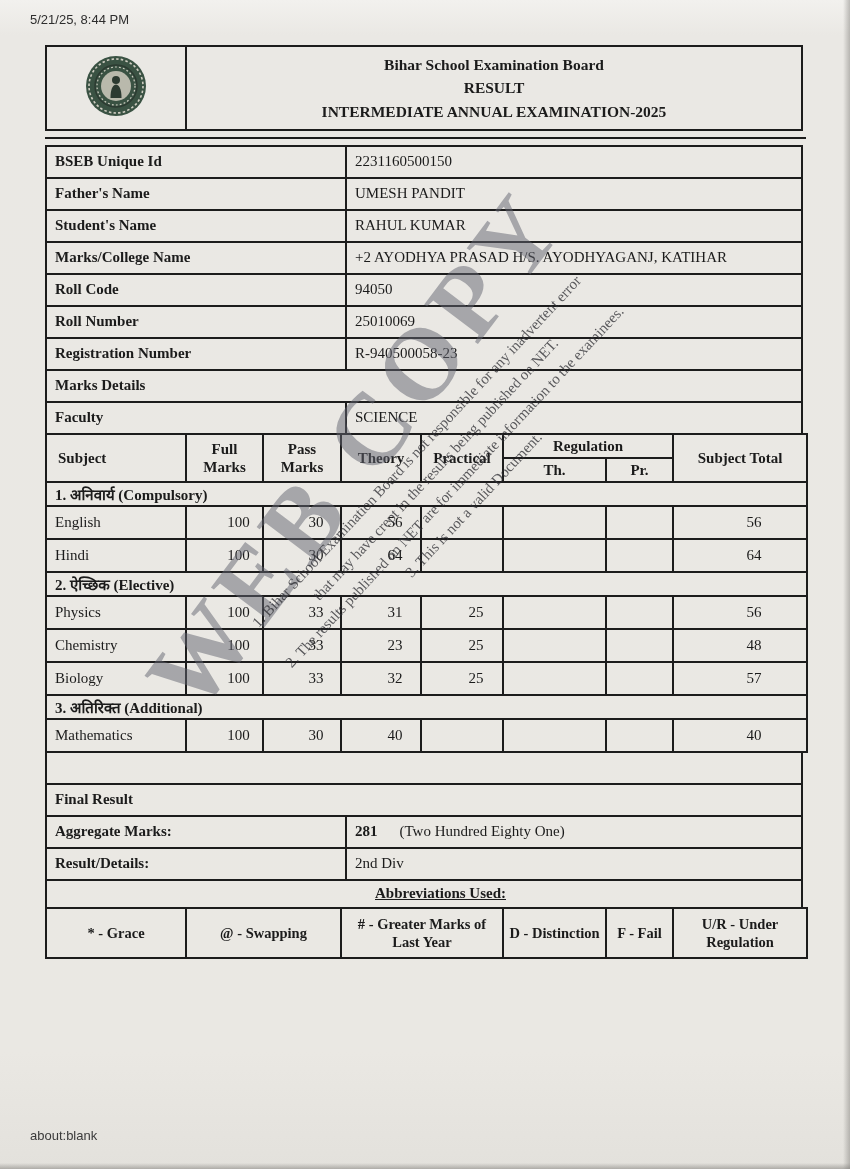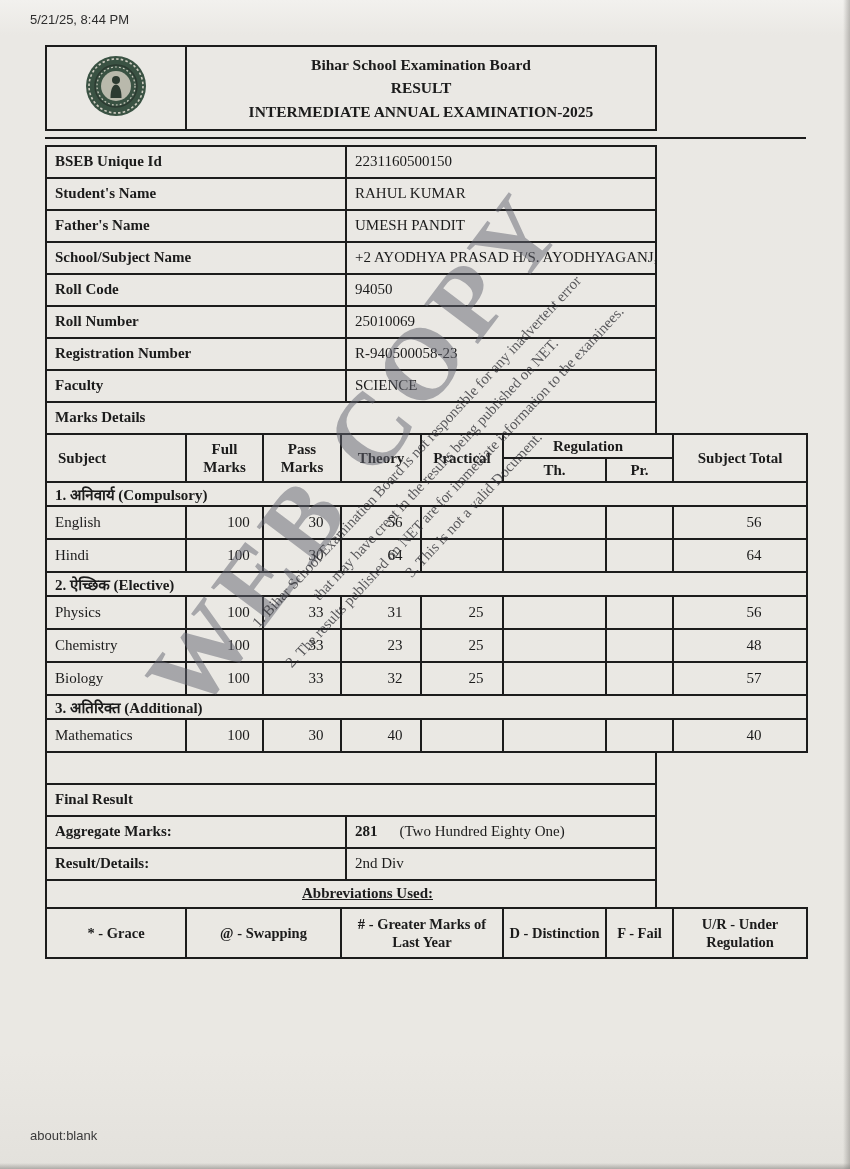--- a/index.html
+++ b/index.html
@@ -15,21 +15,21 @@
     background:linear-gradient(180deg,rgba(120,118,114,0) 0%,rgba(120,118,114,0.5) 100%);}
 
   .print-meta{position:absolute;font-family:"Liberation Sans","DejaVu Sans",sans-serif;
     font-size:13px;color:#2e2e2e;}
   .page-date{top:12px;left:30px;}
   .footer-url{top:1128px;left:30px;color:#3a3a3a;}
   .footer-page{top:1126px;left:784px;color:#3a3a3a;margin-top:48px;}
 
   .doc{position:absolute;left:45px;top:45px;width:761px;}
 
-  table{border-collapse:collapse;width:612px;table-layout:fixed;}
+  table{border-collapse:collapse;width:758px;table-layout:fixed;}
   td,th{border:2px solid #1c1c1c;font-size:15px;padding:2px 8px;vertical-align:middle;
     overflow:hidden;white-space:nowrap;}
   .b{font-weight:bold;}
   .c{text-align:center;padding-left:36px;}
 
   
   .hdr-table{height:84px;}
   .hdr-table td{white-space:normal;}
   .logo-cell{text-align:center;}
   .title-cell{text-align:center;font-weight:bold;font-size:15.5px;line-height:1.5;padding:6px 4px;}
@@ -109,49 +109,49 @@
     <colgroup>
         <col style="width:300px">
         <col>
       </colgroup>
     <tbody>
         <tr>
       <td class="b">BSEB Unique Id</td>
       <td>2231160500150</td>
     </tr>
     <tr>
+      <td class="b">Father's Name</td>
+      <td>UMESH PANDIT</td>
+    </tr>
+    <tr>
       <td class="b">Student's Name</td>
       <td>RAHUL KUMAR</td>
     </tr>
     <tr>
-      <td class="b">Father's Name</td>
-      <td>UMESH PANDIT</td>
-    </tr>
-    <tr>
-      <td class="b">School/Subject Name</td>
+      <td class="b">Marks/College Name</td>
       <td>+2 AYODHYA PRASAD H/S. AYODHYAGANJ, KATIHAR</td>
     </tr>
     <tr>
       <td class="b">Roll Code</td>
       <td>94050</td>
     </tr>
     <tr>
       <td class="b">Roll Number</td>
       <td>25010069</td>
     </tr>
     <tr>
       <td class="b">Registration Number</td>
       <td>R-940500058-23</td>
     </tr>
     <tr>
+      <td class="b" colspan="2">Marks Details</td>
+    </tr>
+    <tr>
       <td class="b">Faculty</td>
       <td>SCIENCE</td>
-    </tr>
-    <tr>
-      <td class="b" colspan="2">Marks Details</td>
     </tr>
   </tbody>
     </table>
 
   <table class="marks-table stack">
     <colgroup>
       <col style="width:140px">
         <col style="width:77px">
         <col style="width:78px">
         <col style="width:80px">

